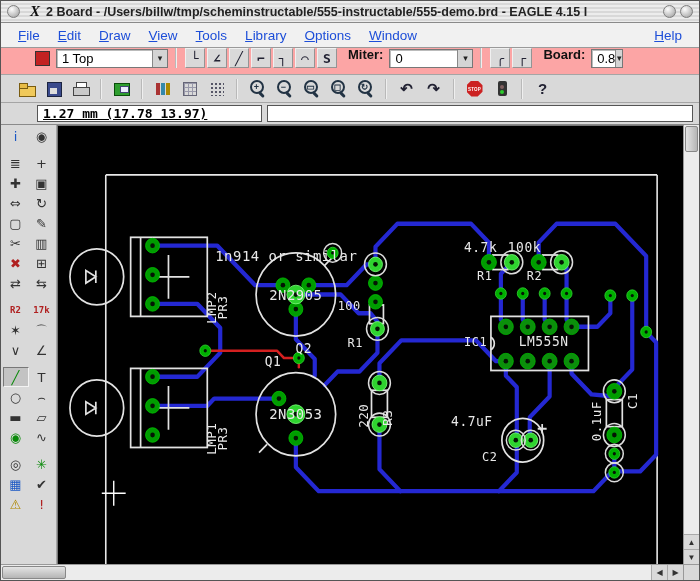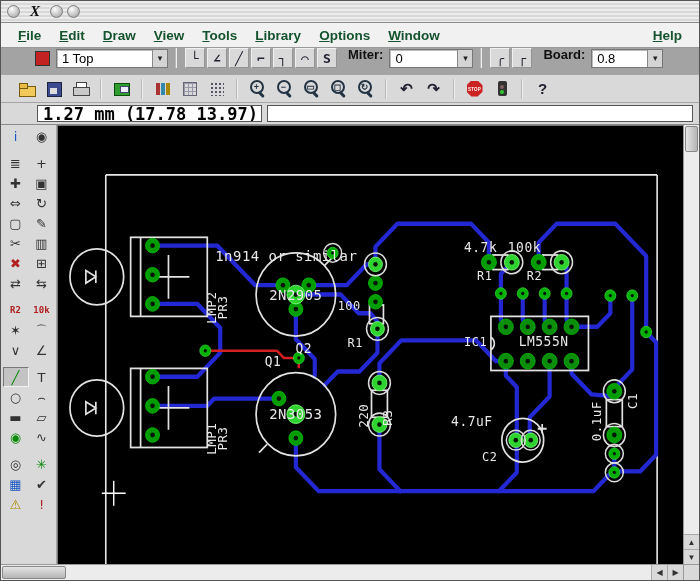--- a/index.html
+++ b/index.html
@@ -16,34 +16,34 @@
     border:1px solid #7e7e7e;}
   .x11-logo{font-family:"Liberation Serif",serif;font-weight:bold;font-style:italic;
     font-size:15px;color:#111;margin:0 6px 0 10px;flex:none;}
   .title{flex:1;font-size:12.5px;font-weight:bold;color:#222;white-space:nowrap;
     overflow:hidden;text-overflow:clip;}
   .tb-right{margin-left:4px;}
 
   
   .menubar{height:25px;flex:none;display:flex;align-items:center;background:#f1f1f1;
     border-bottom:1px solid #9a9a9a;padding:0 8px;}
-  .menu-item{font-size:13.5px;font-weight:bold;color:#14532d;padding:6px 9px;cursor:default;}
+  .menu-item{font-size:13.5px;font-weight:normal;color:#1d4ed8;padding:6px 9px;cursor:default;}
   .menu-right{margin-left:auto;}
 
   
-  .parambar{height:27px;flex:none;display:flex;align-items:center;background:#a3a3a3;
+  .parambar{height:27px;flex:none;display:flex;align-items:center;background:#fca5a5;
     border-bottom:1px solid #a5a5a5;padding:0 4px 6px 10px;}
   .swatch{width:15px;height:15px;background:#c22222;border:1px solid #333;margin:0 6px 0 24px;flex:none;}
   .combo{height:19px;background:#fff;border:1px solid #777;display:flex;align-items:center;
     font-size:13px;padding-left:5px;flex:none;box-shadow:inset 1px 1px 0 #bbb;}
   .combo .arrow{margin-left:auto;width:15px;height:100%;background:#d4d4d4;border-left:1px solid #888;
     font-size:9px;display:flex;align-items:center;justify-content:center;color:#222;}
   .combo.layer{width:112px;}
   .combo.miter{width:84px;}
-  .combo.width{width:72px;}
+  .combo.width{width:32px;}
   .vsep{width:2px;height:20px;background:#b9b9b9;border-right:1px solid #efefef;margin:0 7px;flex:none;}
   .bends{display:flex;flex:none;}
   .bbtn{width:20px;height:20px;margin:0 1px;background:#d9d9d9;border:1px solid #c2c2c2;
     border-top-color:#f0f0f0;border-left-color:#f0f0f0;border-bottom-color:#949494;border-right-color:#949494;
     font-family:"DejaVu Sans Mono",monospace;font-size:13px;font-weight:bold;color:#223;
     display:flex;align-items:center;justify-content:center;padding:0;}
   .plabel{font-size:13px;font-weight:bold;color:#111;margin:0 6px 8px 10px;flex:none;}
 
   
   .actionbar{height:28px;flex:none;display:flex;align-items:center;background:#d9d9d9;
@@ -89,22 +89,22 @@
     color:#fff;text-align:center;letter-spacing:.2px;}
   .ic-go::before{content:"";position:absolute;left:5px;top:1px;width:9px;height:15px;
     background:#333;border-radius:2px;}
   .ic-go::after{content:"";position:absolute;left:7.5px;top:10px;width:4px;height:4px;border-radius:50%;
     background:#2ecc2e;box-shadow:0 -5px 0 #806060;}
 
   
   .coordbar{height:22px;flex:none;display:flex;align-items:center;background:#d9d9d9;
     border-bottom:1px solid #8a8a8a;}
   .coords{width:225px;height:17px;margin-left:36px;border:1px solid #555;background:#fff;
-    font-family:"DejaVu Sans Mono",monospace;font-size:17px;font-weight:bold;color:#000;
-    display:flex;align-items:center;padding:0 5px;flex:none;white-space:nowrap;overflow:hidden;}
+    font-family:"DejaVu Sans Mono",monospace;font-size:13px;font-weight:bold;color:#000;
+    display:flex;align-items:center;padding:0 5px;flex:none;white-space:nowrap;overflow:hidden;text-decoration:underline;}
   .cmdline{flex:1;height:17px;border:1px solid #555;background:#fff;margin:0 6px 0 5px;
     font-family:"DejaVu Sans Mono",monospace;font-size:13px;padding:0 3px;}
 
   
   .mainrow{flex:1;min-height:0;display:flex;}
   .palette{width:56px;flex:none;background:#d9d9d9;border-right:1px solid #a5a5a5;padding-top:1px;}
   .prow{display:flex;justify-content:center;}
   .prow.gap{margin-top:7px;}
   .pbtn{width:26px;height:20px;padding:0;margin:0;background:#d9d9d9;border:1px solid #d9d9d9;
     display:flex;align-items:center;justify-content:center;}
@@ -138,20 +138,21 @@
   #labels text{font-family:"DejaVu Sans Mono",monospace;letter-spacing:.5px;}
 </style>
 </head>
 <body>
 
 <div class="window">
 
   <div class="titlebar">
     <span class="tb-circle"></span>
     <span class="x11-logo">X</span>
+    <span class="title">2 Board - /Users/billw/tmp/scheminstructable/555-instructable/555-demo.brd - EAGLE 4.15 l</span>
     <span class="tb-circle tb-right"></span>
     <span class="tb-circle tb-right"></span>
   </div>
 
   <div class="menubar">
     <div style="display:flex" id="menu-items">
         <span class="menu-item"><u>F</u>ile</span>
         <span class="menu-item"><u>E</u>dit</span>
         <span class="menu-item"><u>D</u>raw</span>
         <span class="menu-item"><u>V</u>iew</span>
@@ -343,21 +344,21 @@
           </button>
           <button class="pbtn">
             <span class="pglyph" style="color: rgb(51, 51, 51);">⇆</span>
           </button>
         </div>
         <div class="prow gap">
           <button class="pbtn">
             <span class="pglyph tiny" style="color: rgb(176, 32, 32);">R2</span>
           </button>
           <button class="pbtn">
-            <span class="pglyph tiny" style="color: rgb(176, 32, 32);">10k</span>
+            <span class="pglyph tiny" style="color: rgb(176, 32, 32);">17k</span>
           </button>
         </div>
         <div class="prow">
           <button class="pbtn">
             <span class="pglyph" style="color: rgb(51, 51, 51);">✶</span>
           </button>
           <button class="pbtn">
             <span class="pglyph" style="color: rgb(51, 51, 51);">⌒</span>
           </button>
         </div>

